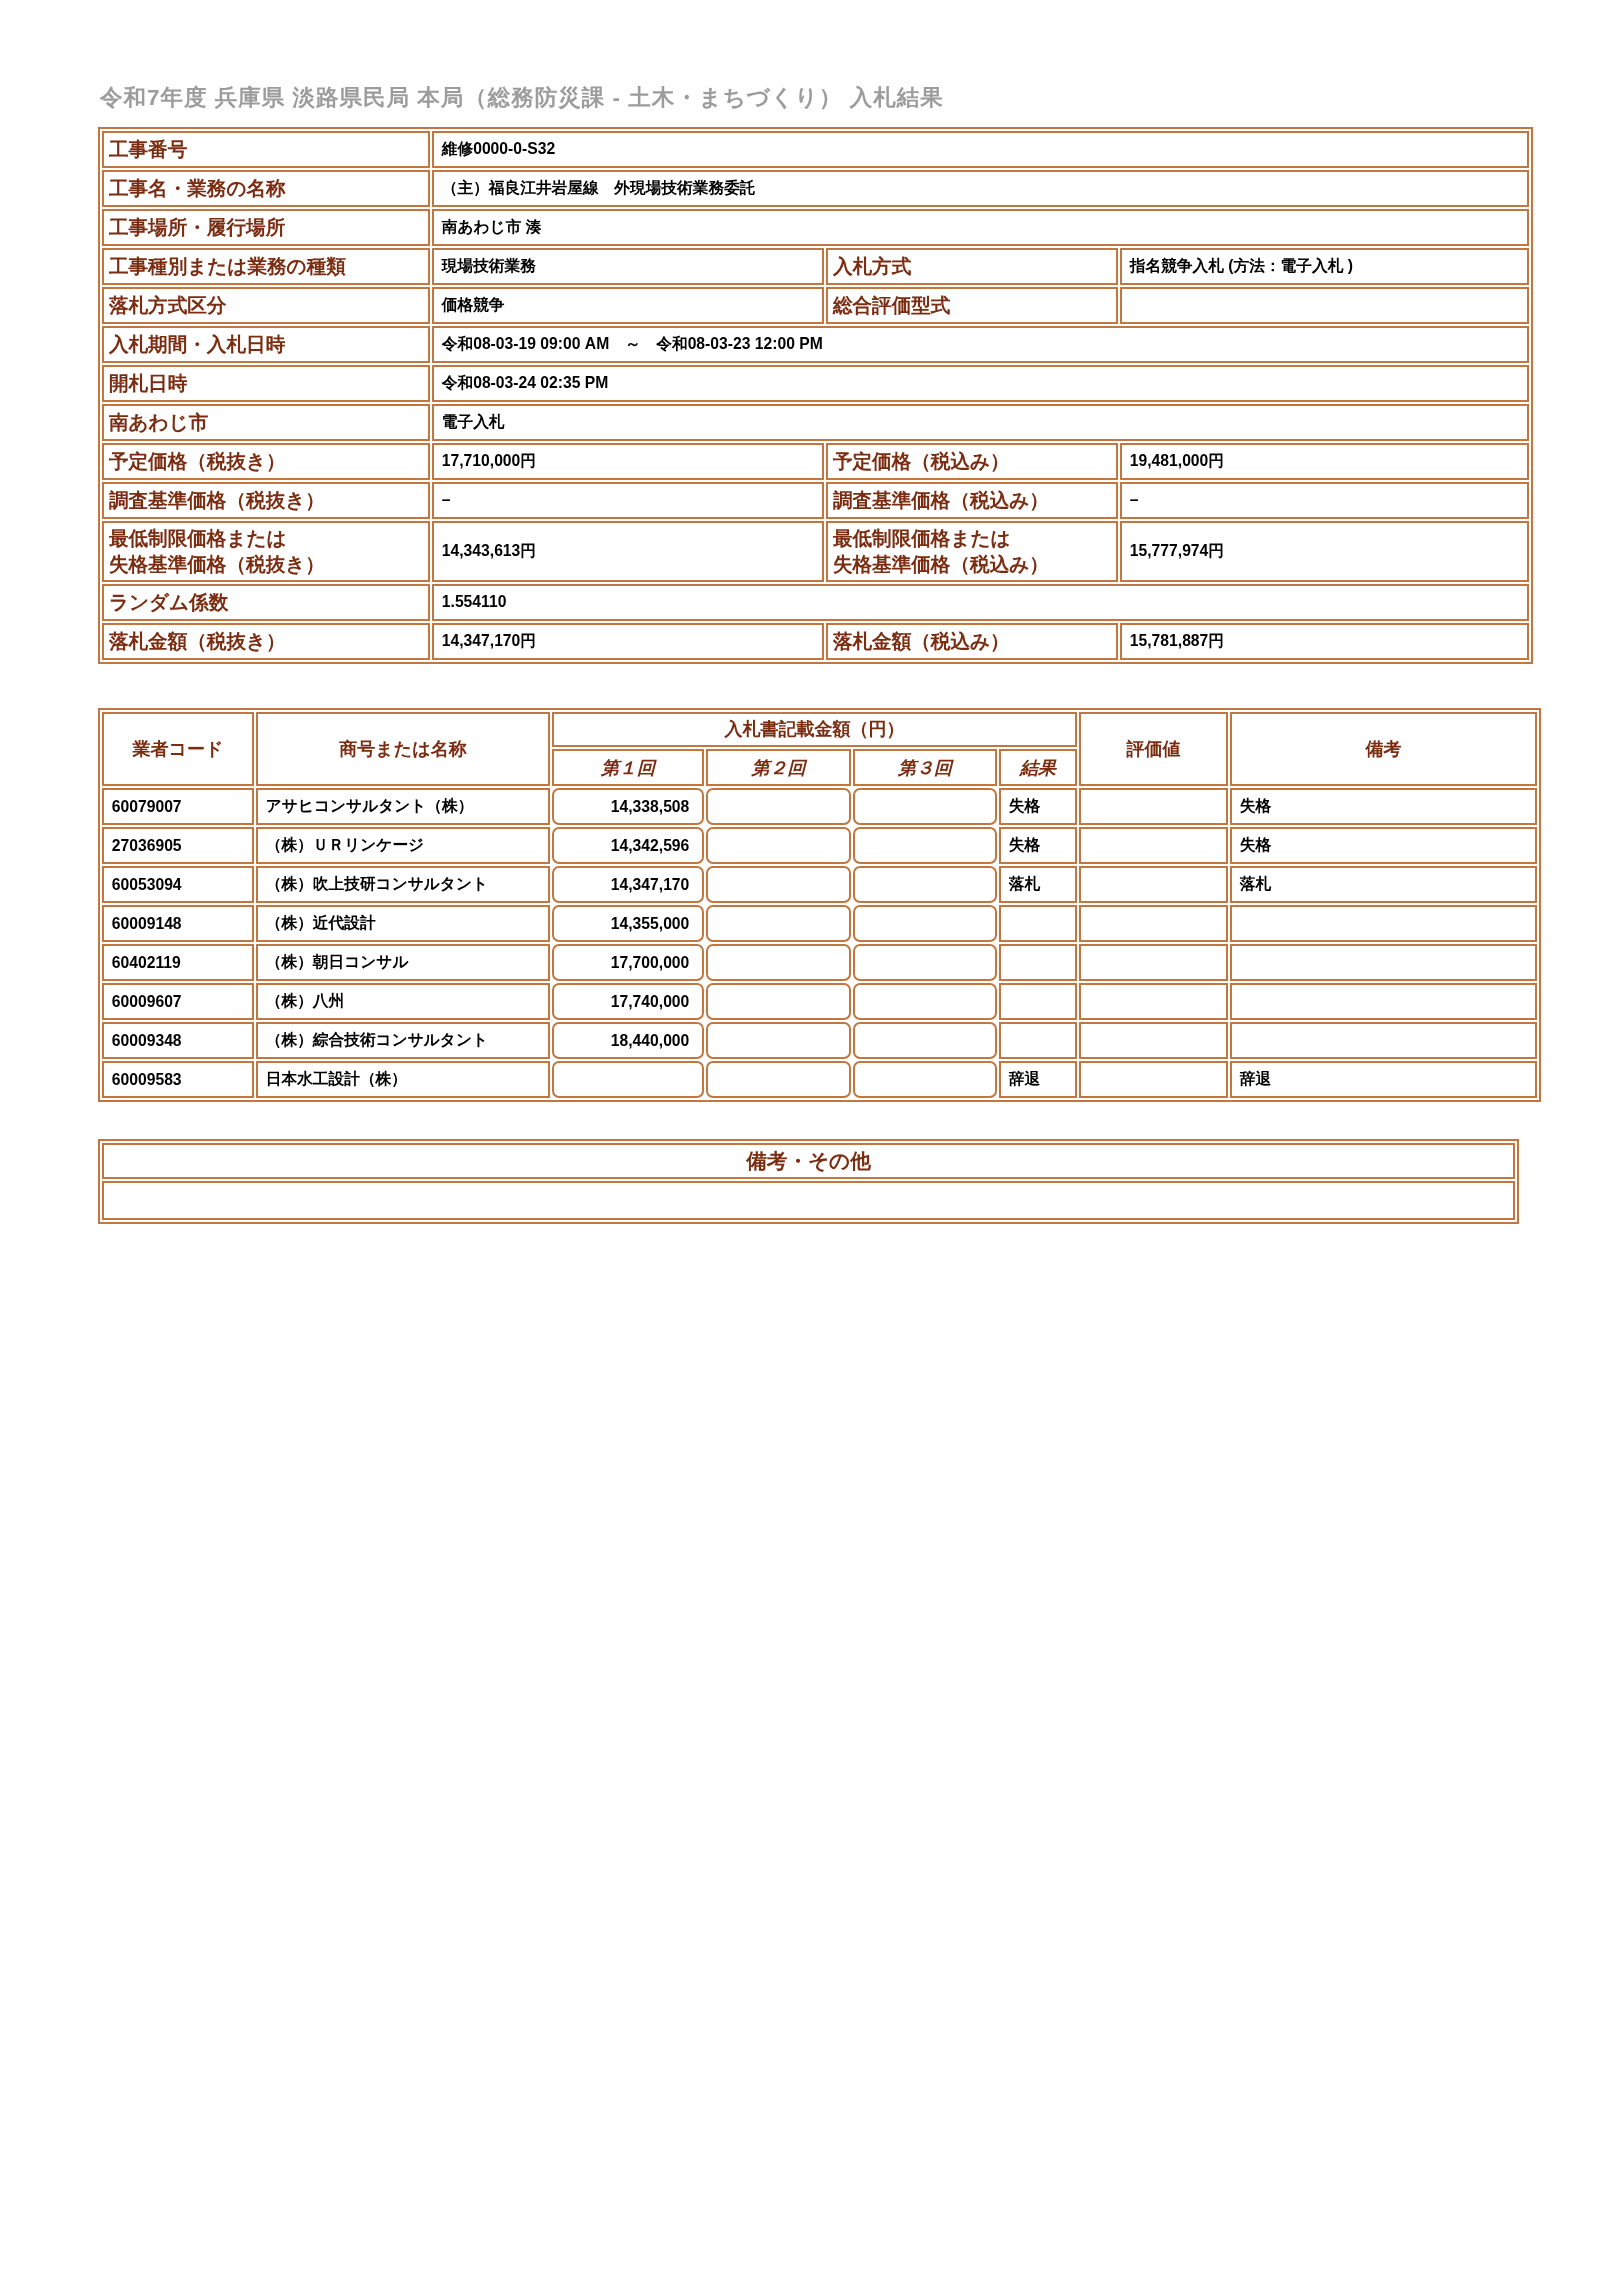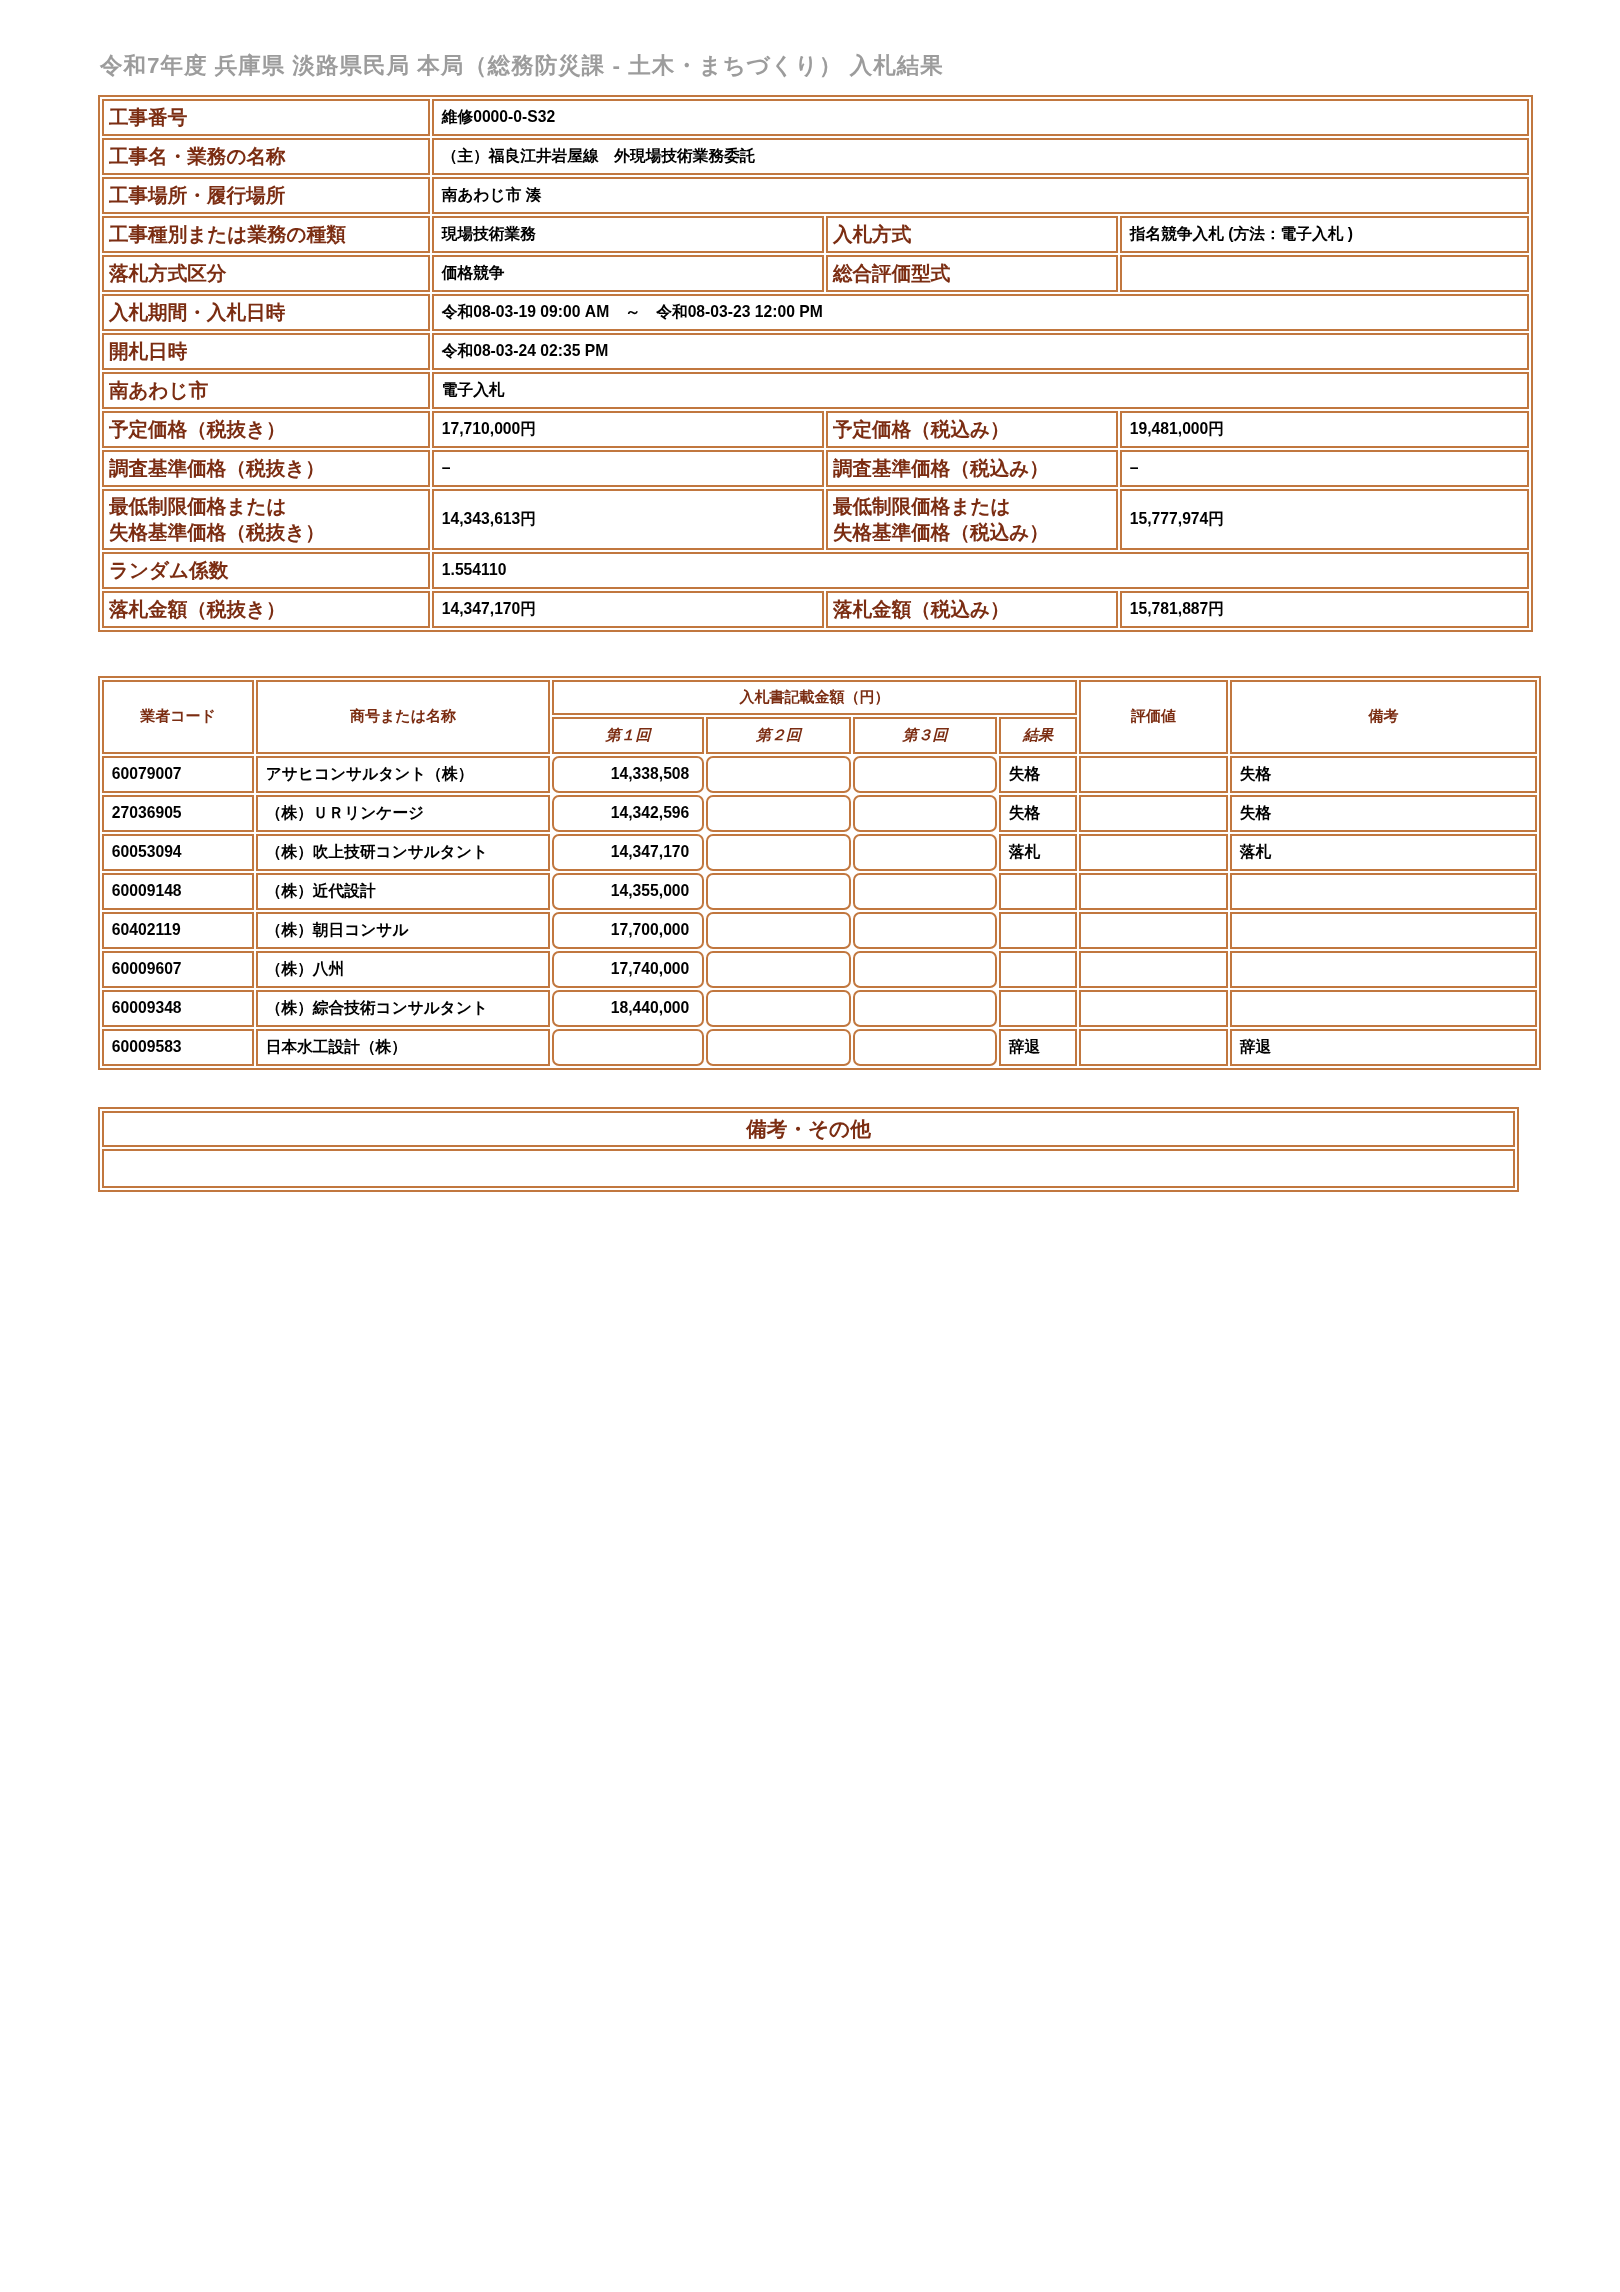--- a/index.html
+++ b/index.html
@@ -12,20 +12,21 @@
   body{
     width:1620px;
     min-height:2293px;
     background:#ffffff;
     font-family:"Liberation Sans","DejaVu Sans",sans-serif;
     color:#000;
   }
   .page{
     padding:50px 0 0 98px;
     width:1620px;
+    margin-top:32px;
   }
   .page-title{
     font-size:22.5px;
     font-weight:bold;
     color:var(--title);
     letter-spacing:1px;
     margin:0 0 13.7px 2px;
     white-space:nowrap;
   }
   table.report{
@@ -55,21 +56,21 @@
   .summary td.val{
     font-size:15.7px;
     font-weight:bold;
     padding:2px 5.9px 2px 7.8px;
     white-space:nowrap;
   }
   
   .bids th{
     color:var(--label);
     font-weight:bold;
-    font-size:15px;
+    font-size:18px;
     text-align:center;
     padding:3.9px 2px;
   }
   .bids thead tr.group-row th{height:35px;}
   .bids thead tr.sub-row th{height:37px;font-style:italic;}
   .bids td{
     font-size:15.7px;
     font-weight:bold;
     height:37px;
     padding:2px 5.9px 2px 7.8px;

